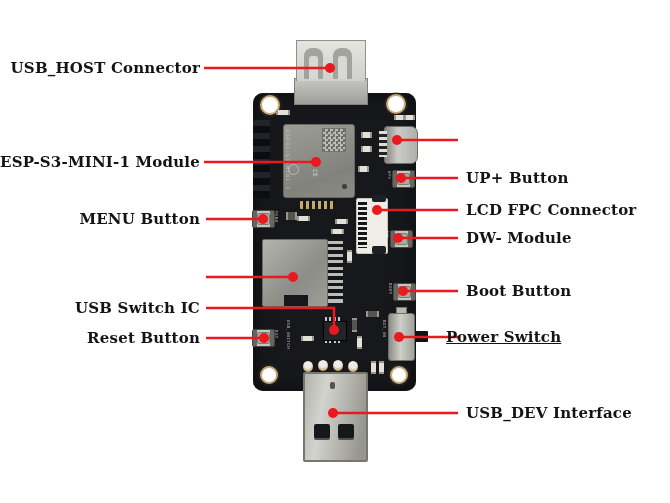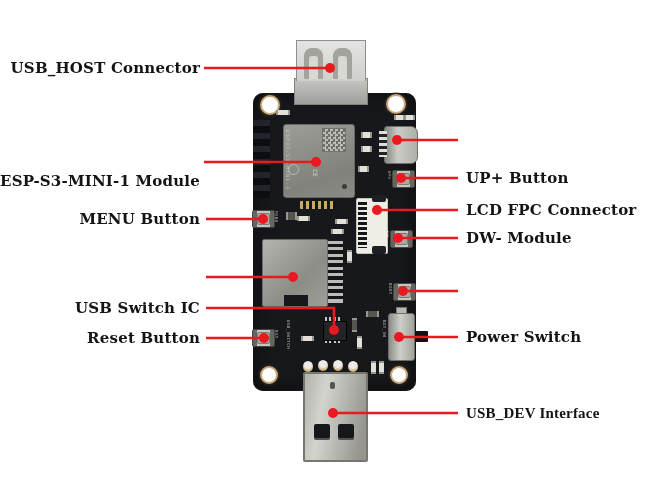--- a/index.html
+++ b/index.html
@@ -222,24 +222,25 @@
     <circle class="dot" cx="398" cy="238" r="5"></circle>
     <line class="leader" x1="403" y1="291" x2="458" y2="291"></line>
     <circle class="dot" cx="403" cy="291" r="5"></circle>
     <line class="leader" x1="399" y1="337" x2="458" y2="337"></line>
     <circle class="dot" cx="399" cy="337" r="5"></circle>
     <line class="leader" x1="333" y1="413" x2="458" y2="413"></line>
     <circle class="dot" cx="333" cy="413" r="5"></circle>
   </svg>
 
   <div class="lbl left" style="right:470px;top:58px;">USB_HOST Connector</div>
-  <div class="lbl left" style="right:470px;top:152px;margin-top:19px;">ESP-S3-MINI-1 Module</div>
+  <div class="lbl left" style="right:470px;top:152px;">ESP-S3-MINI-1 Module</div>
   <div class="lbl left" style="right:470px;top:209px;">MENU Button</div>
   <div class="lbl left" style="right:470px;top:298px;">USB Switch IC</div>
   <div class="lbl left" style="right:470px;top:328px;">Reset Button</div>
 
   <div class="lbl" style="left:466px;top:168px;text-align:right;">UP+ Button</div>
   <div class="lbl" style="left:466px;top:200px;">LCD FPC Connector</div>
   <div class="lbl" style="left:466px;top:228px;">DW- Module</div>
-  <div class="lbl" style="left:466px;top:327px;">Power Switch</div>
-  <div class="lbl" style="left:466px;top:403px;font-family:Liberation Serif, serif;">USB_DEV Interface</div>
+  <div class="lbl" style="left:466px;top:281px;">Boot Button</div>
+  <div class="lbl" style="left:446px;top:327px;text-decoration:underline;">Power Switch</div>
+  <div class="lbl" style="left:466px;top:403px;">USB_DEV Interface</div>
 
 </div>
 
 </body></html>

